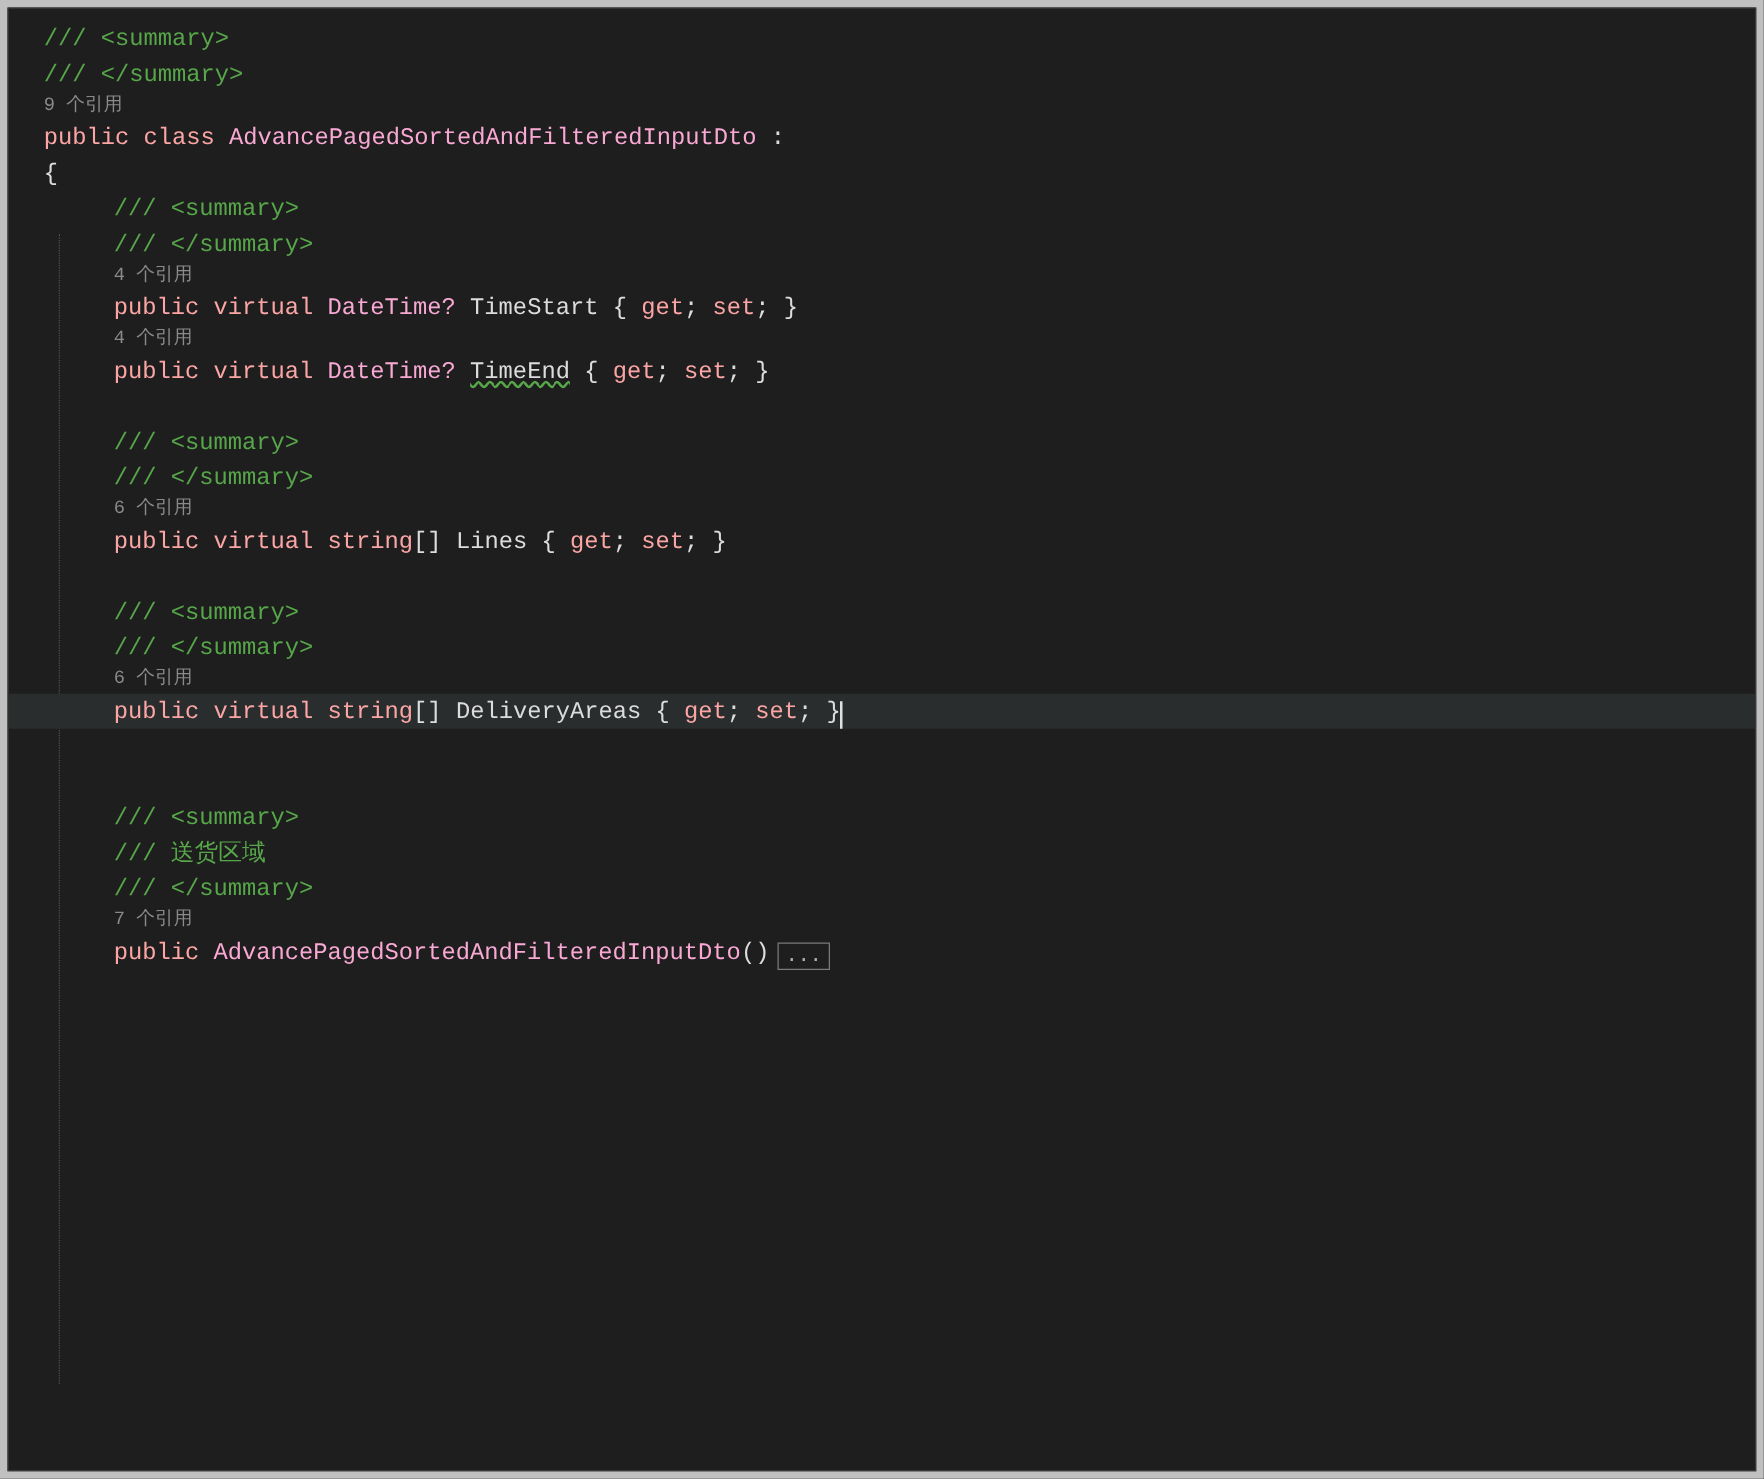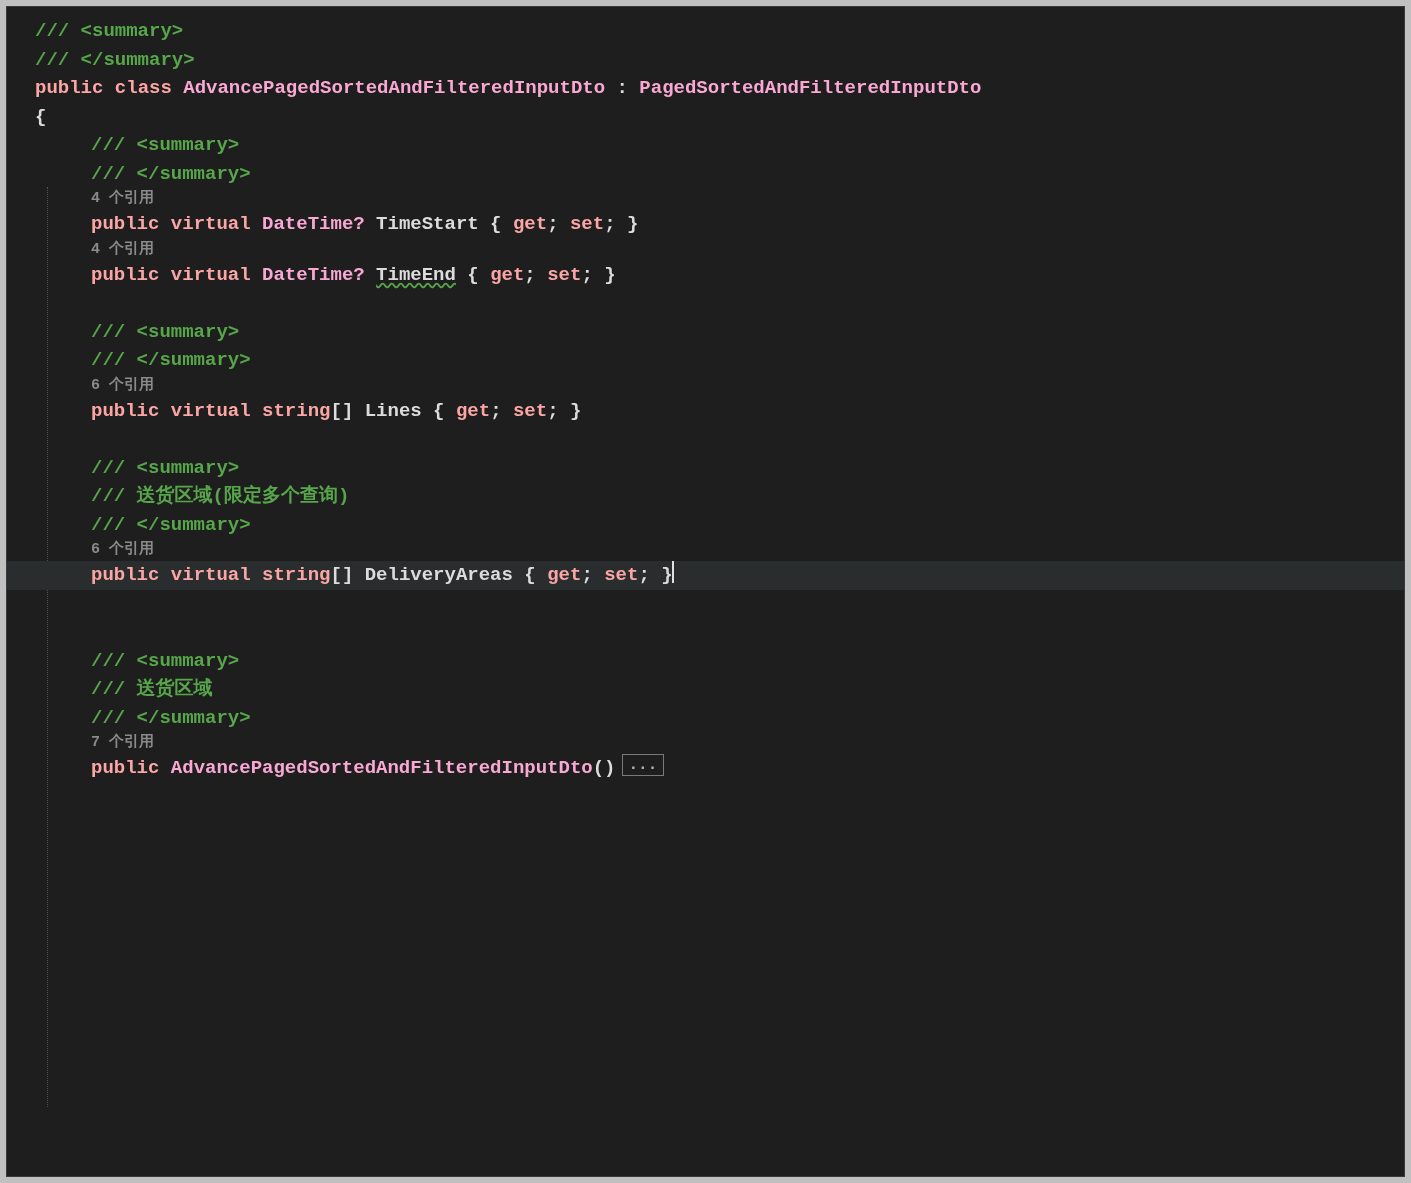--- a/index.html
+++ b/index.html
@@ -18,23 +18,22 @@
     padding: 10px 0 0 0;
     position: relative;
     overflow: hidden;
     color: #d4d4d4;
   }
   .line {
     white-space: pre;
     padding-left: 28px;
     height: 28.5px;
     display: flex;
-    align-items: flex-start;
+    align-items: flex-end;
     position: relative;
-    font-weight: bold;
   }
   .line.hl {
     background: #2a2d2e;
   }
   .codelens {
     color: #8a8a8a;
     font-size: 15px;
     height: 22px;
   }
   .comment { color: #57a64a; }
@@ -76,41 +75,41 @@
   .ind2 { padding-left: 84px; }
 </style>
 </head>
 <body>
 
 <div class="editor">
   <div class="guide" style="left: 40px; top: 180px; height: 920px;"></div>
 
   <div class="line ind1"><span class="comment">/// &lt;summary&gt;</span></div>
   <div class="line ind1"><span class="comment">/// &lt;/summary&gt;</span></div>
-  <div class="line ind1"><span class="kw">public</span><span> </span><span class="kw">class</span><span> </span><span class="type">AdvancePagedSortedAndFilteredInputDto</span><span class="plain"> : </span><span class="type">PagedSortedAndFilteredInputDto</span></div>
+  <div class="line ind1 codelens"><span>9 个引用</span></div>
+  <div class="line ind1"><span class="kw">public</span><span> </span><span class="kw">class</span><span> </span><span class="type">AdvancePagedSortedAndFilteredInputDto</span><span class="plain"> : </span></div>
   <div class="line ind1"><span class="punct">{</span></div>
 
   <div class="line ind2"><span class="comment">/// &lt;summary&gt;</span></div>
   <div class="line ind2"><span class="comment">/// &lt;/summary&gt;</span></div>
   <div class="line ind2 codelens"><span>4 个引用</span></div>
   <div class="line ind2"><span class="kw">public</span><span> </span><span class="kw">virtual</span><span> </span><span class="type">DateTime?</span><span> </span><span class="plain">TimeStart</span><span class="punct"> { </span><span class="kw">get</span><span class="punct">;</span><span> </span><span class="kw">set</span><span class="punct">;</span><span class="punct"> }</span></div>
   <div class="line ind2 codelens"><span>4 个引用</span></div>
   <div class="line ind2"><span class="kw">public</span><span> </span><span class="kw">virtual</span><span> </span><span class="type">DateTime?</span><span> </span><span class="plain squiggle">TimeEnd</span><span class="punct"> { </span><span class="kw">get</span><span class="punct">;</span><span> </span><span class="kw">set</span><span class="punct">;</span><span class="punct"> }</span></div>
 
   <div class="line ind2"></div>
 
   <div class="line ind2"><span class="comment">/// &lt;summary&gt;</span></div>
   <div class="line ind2"><span class="comment">/// &lt;/summary&gt;</span></div>
   <div class="line ind2 codelens"><span>6 个引用</span></div>
   <div class="line ind2"><span class="kw">public</span><span> </span><span class="kw">virtual</span><span> </span><span class="kw">string</span><span class="punct">[]</span><span> </span><span class="plain">Lines</span><span class="punct"> { </span><span class="kw">get</span><span class="punct">;</span><span> </span><span class="kw">set</span><span class="punct">;</span><span class="punct"> }</span></div>
 
   <div class="line ind2"></div>
 
   <div class="line ind2"><span class="comment">/// &lt;summary&gt;</span></div>
-  <div class="line ind2"><span class="comment">/// 送货区域(限定多个查询)</span></div>
   <div class="line ind2"><span class="comment">/// &lt;/summary&gt;</span></div>
   <div class="line ind2 codelens"><span>6 个引用</span></div>
   <div class="line ind2 hl"><span class="kw">public</span><span> </span><span class="kw">virtual</span><span> </span><span class="kw">string</span><span class="punct">[]</span><span> </span><span class="plain">DeliveryAreas</span><span class="punct"> { </span><span class="kw">get</span><span class="punct">;</span><span> </span><span class="kw">set</span><span class="punct">;</span><span class="punct"> }</span><span class="caret"></span></div>
 
   <div class="line ind2"></div>
   <div class="line ind2"></div>
 
   <div class="line ind2"><span class="comment">/// &lt;summary&gt;</span></div>
   <div class="line ind2"><span class="comment">/// 送货区域</span></div>
   <div class="line ind2"><span class="comment">/// &lt;/summary&gt;</span></div>

